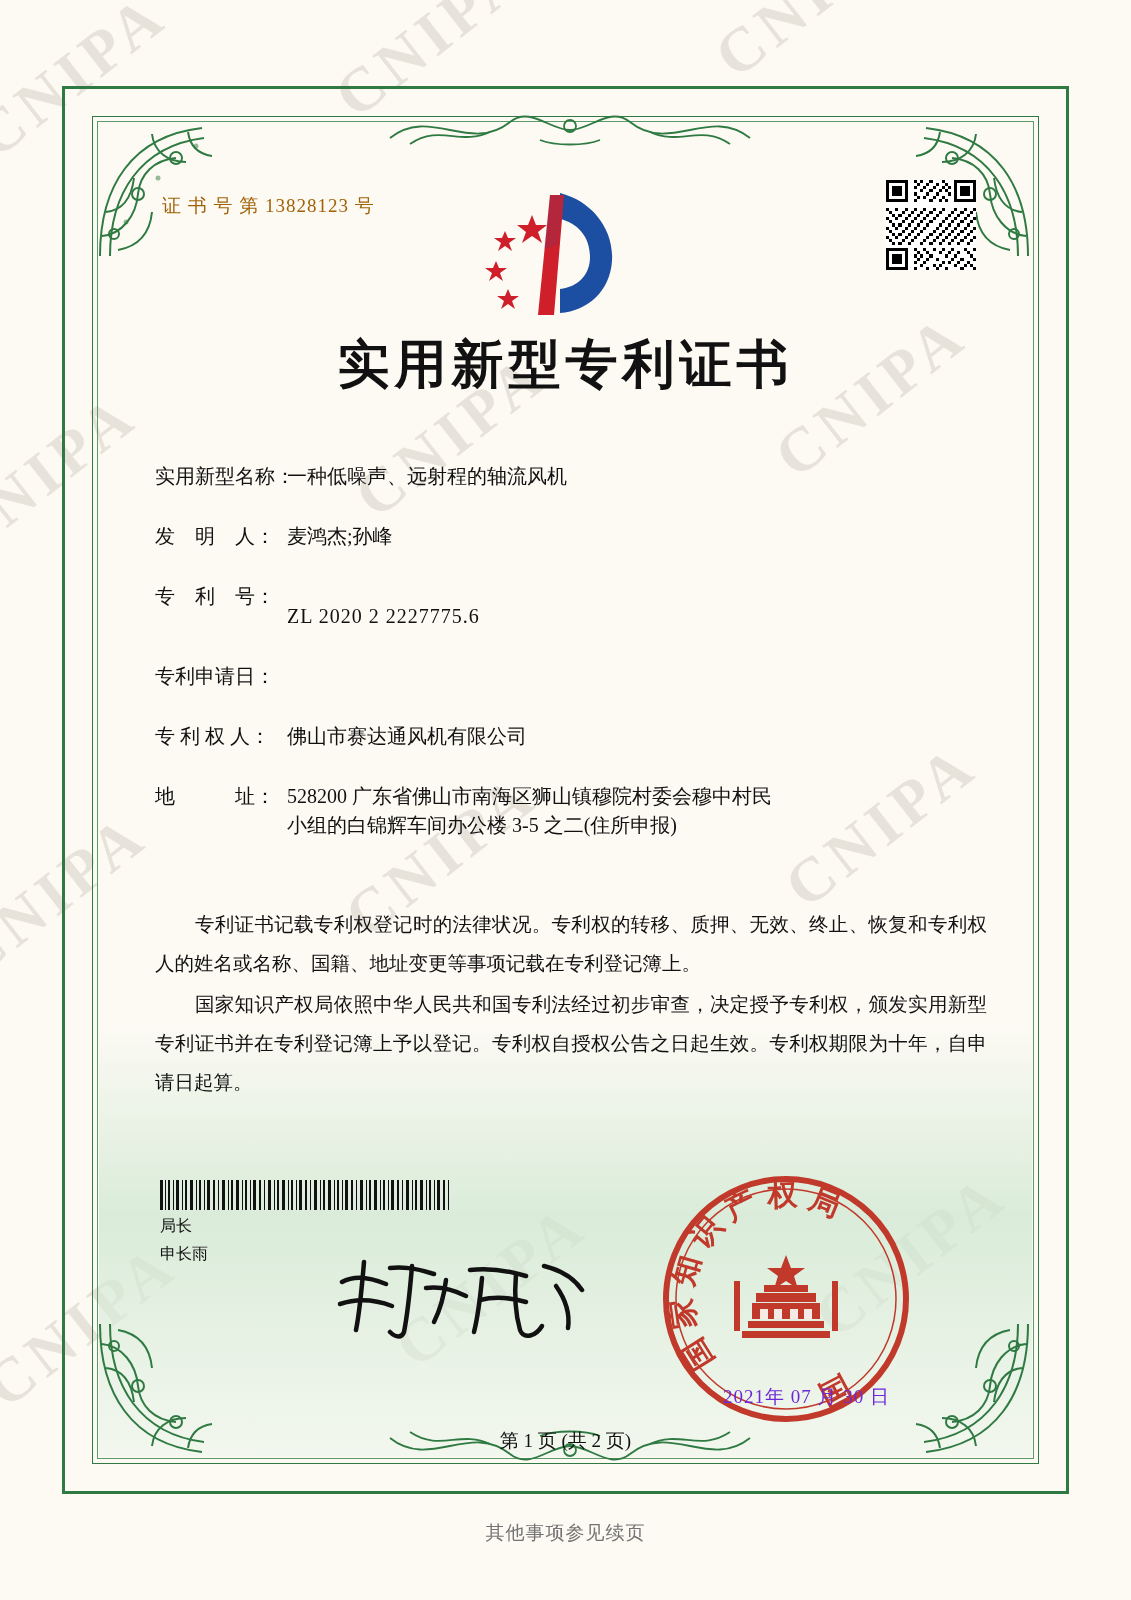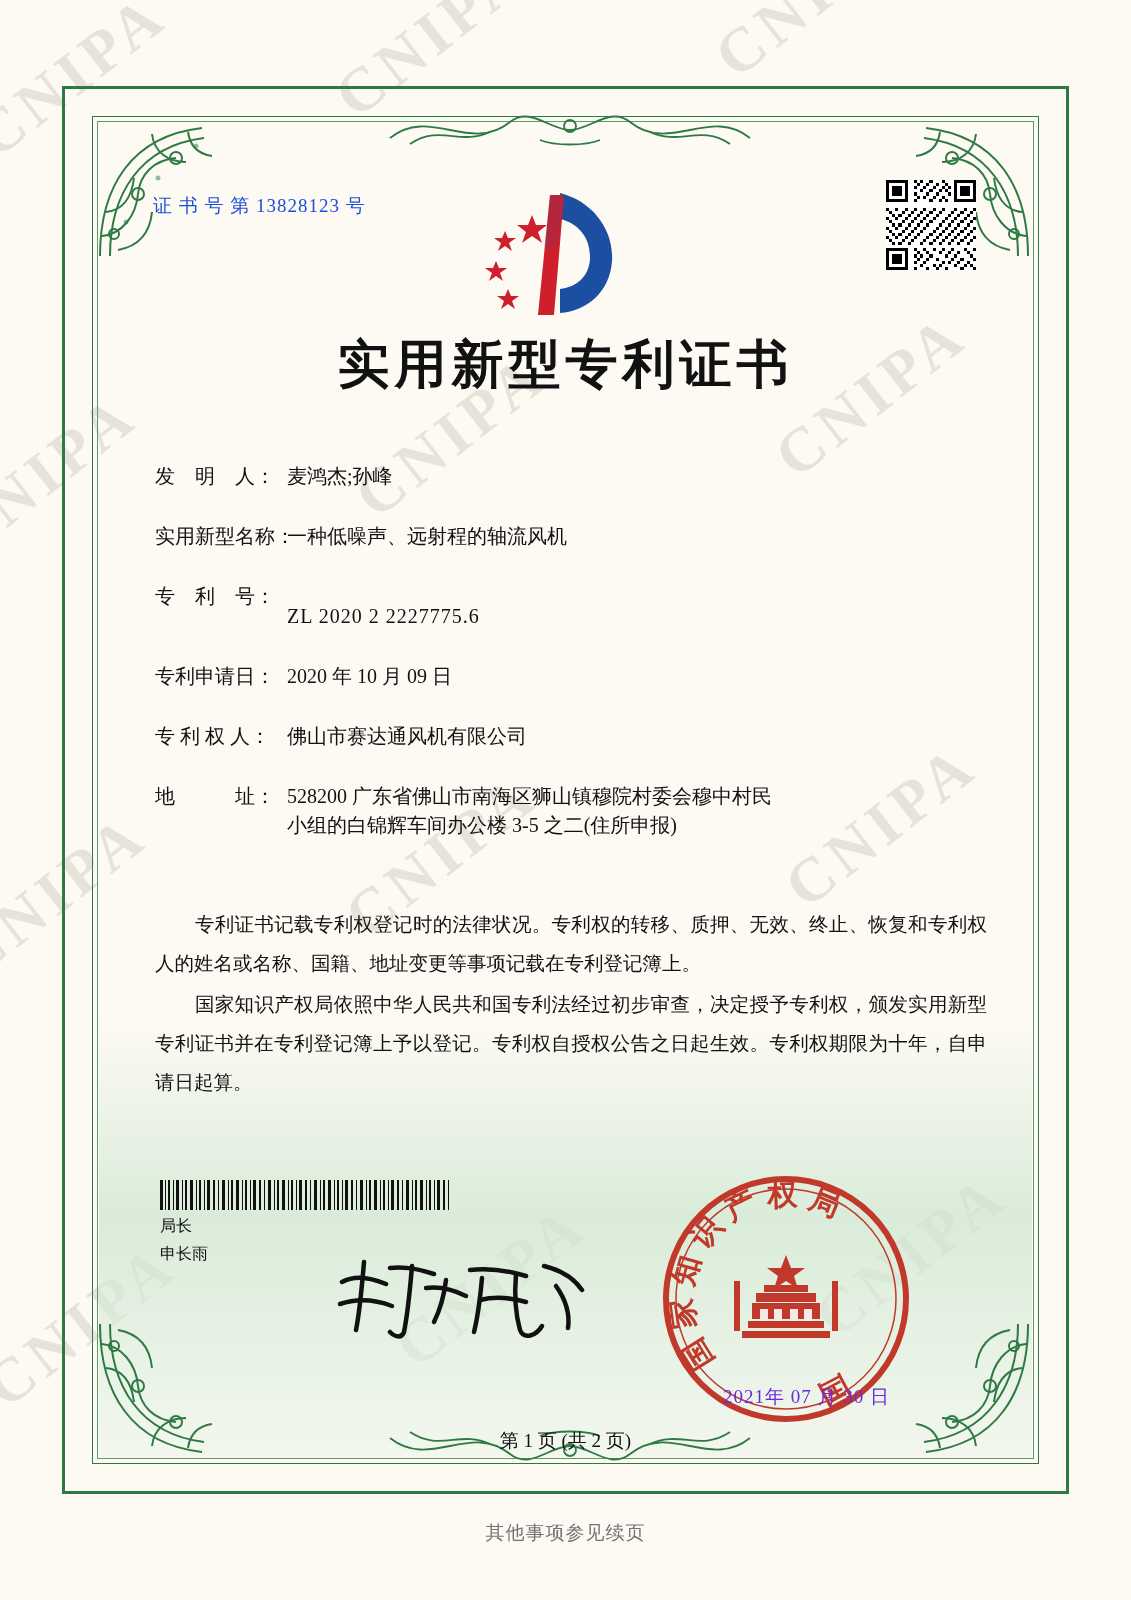--- a/index.html
+++ b/index.html
@@ -98,23 +98,23 @@
     left: 380px; top: 1420px;
     width: 380px; height: 60px;
     color: #2f7a42;
     pointer-events: none;
     transform: scaleY(-1);
   }
 
   
   .cert-no {
     position: absolute;
-    left: 153px; top: 193px;
+    left: 162px; top: 193px;
     font-size: 19px;
-    color: #1d4ed8;
+    color: #a16207;
     letter-spacing: 1px;
   }
   .qr {
     position: absolute;
     left: 886px; top: 180px;
     width: 90px; height: 90px;
     background: #fff;
   }
   .logo {
     position: absolute;
@@ -549,37 +549,36 @@
       <polygon points="24,76 27,83 35,83 28,88 31,96 24,91 17,96 20,88 13,83 21,83"></polygon>
       <polygon points="36,104 39,111 47,111 40,116 43,124 36,119 29,124 32,116 25,111 33,111"></polygon>
     </g>
   </svg>
 
   <div class="title">实用新型专利证书</div>
 
   <div class="fields">
 
     <div class="row">
+      <div class="lab sp1">实用新型名称：</div>
+      <div class="val">一种低噪声、远射程的轴流风机</div>
+    </div>
+
+    <div class="row">
       <div class="lab sp1">发　明　人：</div>
       <div class="val">麦鸿杰;孙峰</div>
-    </div>
-
-    <div class="row">
-      <div class="lab sp1">实用新型名称：</div>
-      <div class="val">一种低噪声、远射程的轴流风机</div>
     </div>
 
     <div class="row">
       <div class="lab sp1">专　利　号：</div>
       <div class="val mono-num">ZL 2020 2 2227775.6</div>
     </div>
 
     <div class="row">
       <div class="lab sp1">专利申请日：</div>
-      <div class="val">2020 年 10 月 09 日</div>
     </div>
 
     <div class="row">
       <div class="lab sp1">专 利 权 人：</div>
       <div class="val">佛山市赛达通风机有限公司</div>
     </div>
 
     <div class="row">
       <div class="lab sp1">地　　　址：</div>
       <div class="val">

